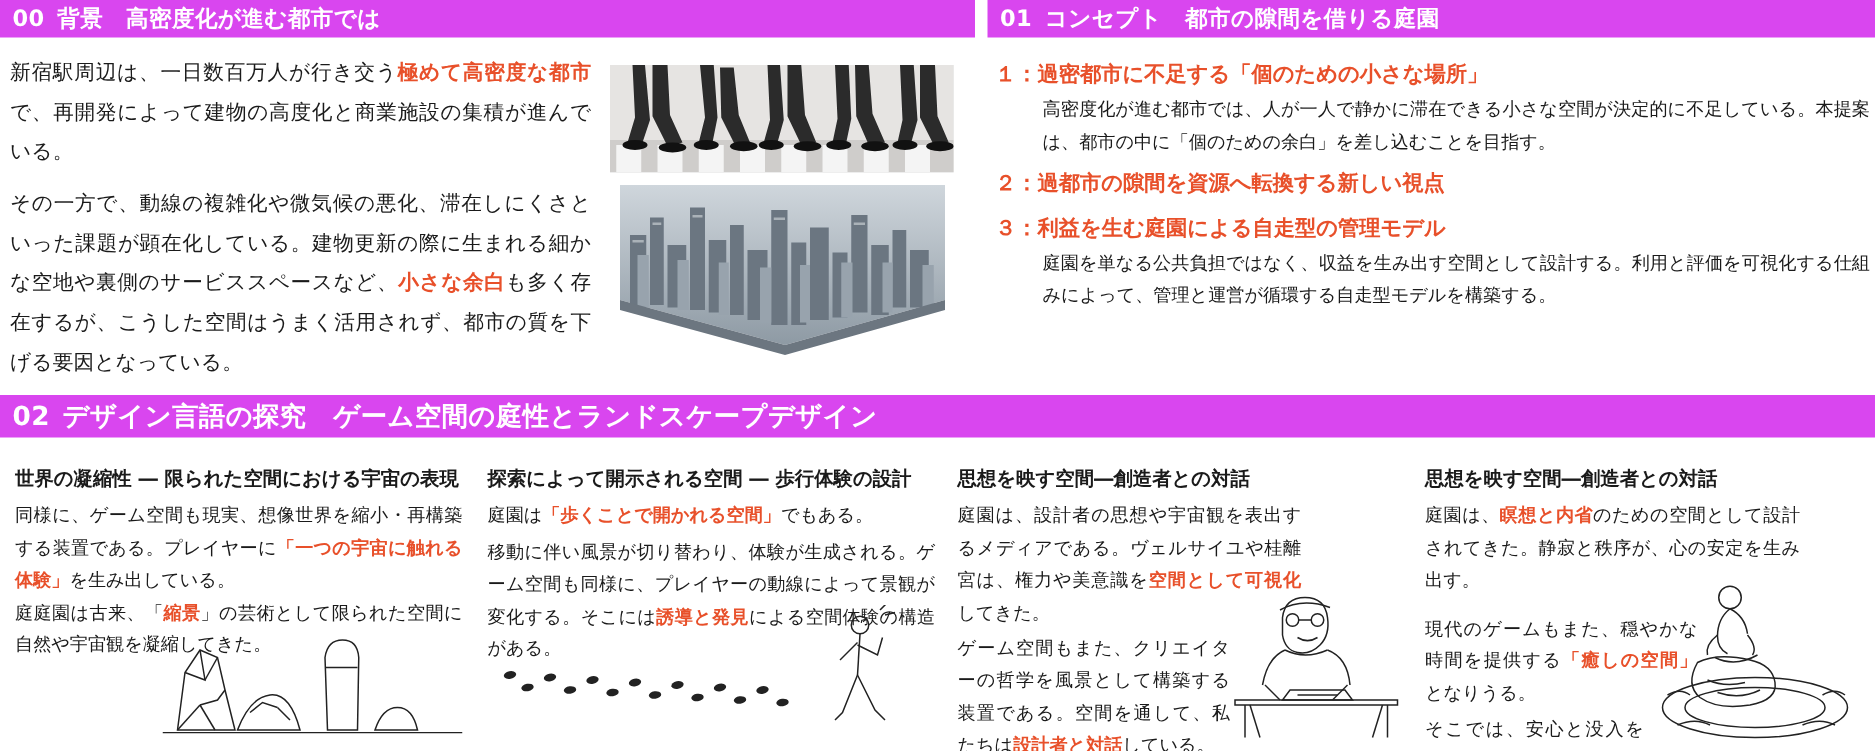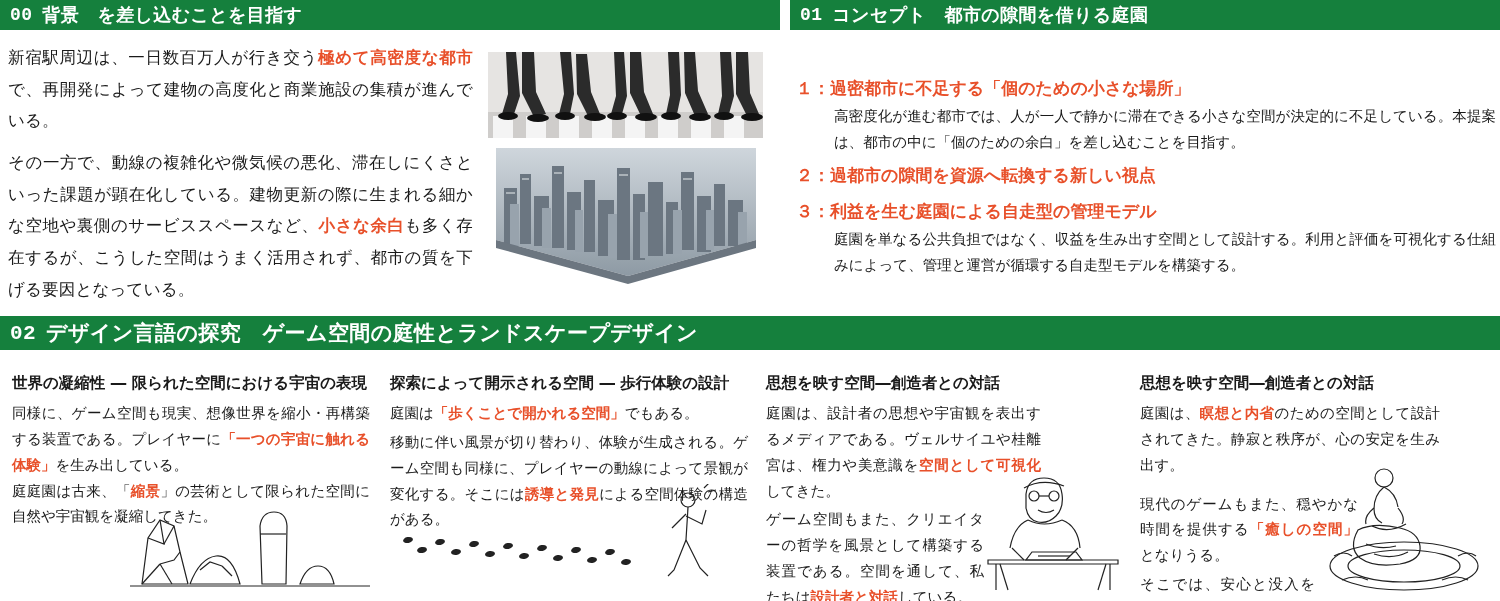--- a/index.html
+++ b/index.html
@@ -8,29 +8,28 @@
     background:#ffffff;
     font-family:"DejaVu Sans","Liberation Sans",sans-serif;
     color:#1a1a1a;
     overflow:hidden;
     position:relative;
   }
   .panel{position:absolute;box-sizing:border-box;}
 
   
   .bar{
-    background:#15803d;
+    background:#d946ef;
     color:#ffffff;
     display:flex;
     align-items:center;
     box-sizing:border-box;
     padding:12px 10px;
     font-weight:bold;
     letter-spacing:.02em;
-    font-family:Liberation Mono, monospace;
   }
   .bar .num{margin-right:10px;}
   .bar .ttl{}
 
   
   .body-text{
     font-size:16.5px;
     line-height:1.92;
     text-align:justify;
     letter-spacing:.01em;
@@ -58,21 +57,21 @@
   
   .photo-wrap{position:absolute;}
 
   svg{display:block;}
 </style>
 </head>
 <body>
 
 <div class="panel bar" style="left:0;top:0;width:780px;height:30px;font-size:18px;">
   <span class="num">00</span>
-  <span class="ttl">背景　を差し込むことを目指す</span>
+  <span class="ttl">背景　高密度化が進む都市では</span>
 </div>
 
 <div class="panel body-text" style="left:8px;top:42px;width:465px;">
   <p style="margin:0 0 10px 0;">
     <span>新宿駅周辺は、一日数百万人が行き交う</span><span class="hl">極めて高密度な都市</span><span>で、再開発によって建物の高度化と商業施設の集積が進んでいる。</span>
   </p>
   <p style="margin:0;">
     <span>その一方で、動線の複雑化や微気候の悪化、滞在しにくさといった課題が顕在化している。建物更新の際に生まれる細かな空地や裏側のサービススペースなど、</span><span class="hl">小さな余白</span><span>も多く存在するが、こうした空間はうまく活用されず、都市の質を下げる要因となっている。</span>
   </p>
 </div>
@@ -166,21 +165,21 @@
       </g>
     </svg>
   </div>
 </div>
 
 <div class="panel bar" style="left:790px;top:0;width:838px;height:30px;font-size:18px;">
   <span class="num">01</span>
   <span class="ttl">コンセプト　都市の隙間を借りる庭園</span>
 </div>
 
-<div class="panel" style="left:796px;top:46px;width:700px;margin-top:28px;">
+<div class="panel" style="left:796px;top:46px;width:700px;">
   <div class="c-item">
     <div class="c-head">１：過密都市に不足する「個のための小さな場所」</div>
     <div class="c-body">高密度化が進む都市では、人が一人で静かに滞在できる小さな空間が決定的に不足している。本提案は、都市の中に「個のための余白」を差し込むことを目指す。</div>
   </div>
   <div class="c-item" style="margin-top:6px;">
     <div class="c-head">２：過都市の隙間を資源へ転換する新しい視点</div>
   </div>
   <div class="c-item" style="margin-top:6px;">
     <div class="c-head">３：利益を生む庭園による自走型の管理モデル</div>
     <div class="c-body">庭園を単なる公共負担ではなく、収益を生み出す空間として設計する。利用と評価を可視化する仕組みによって、管理と運営が循環する自走型モデルを構築する。</div>

